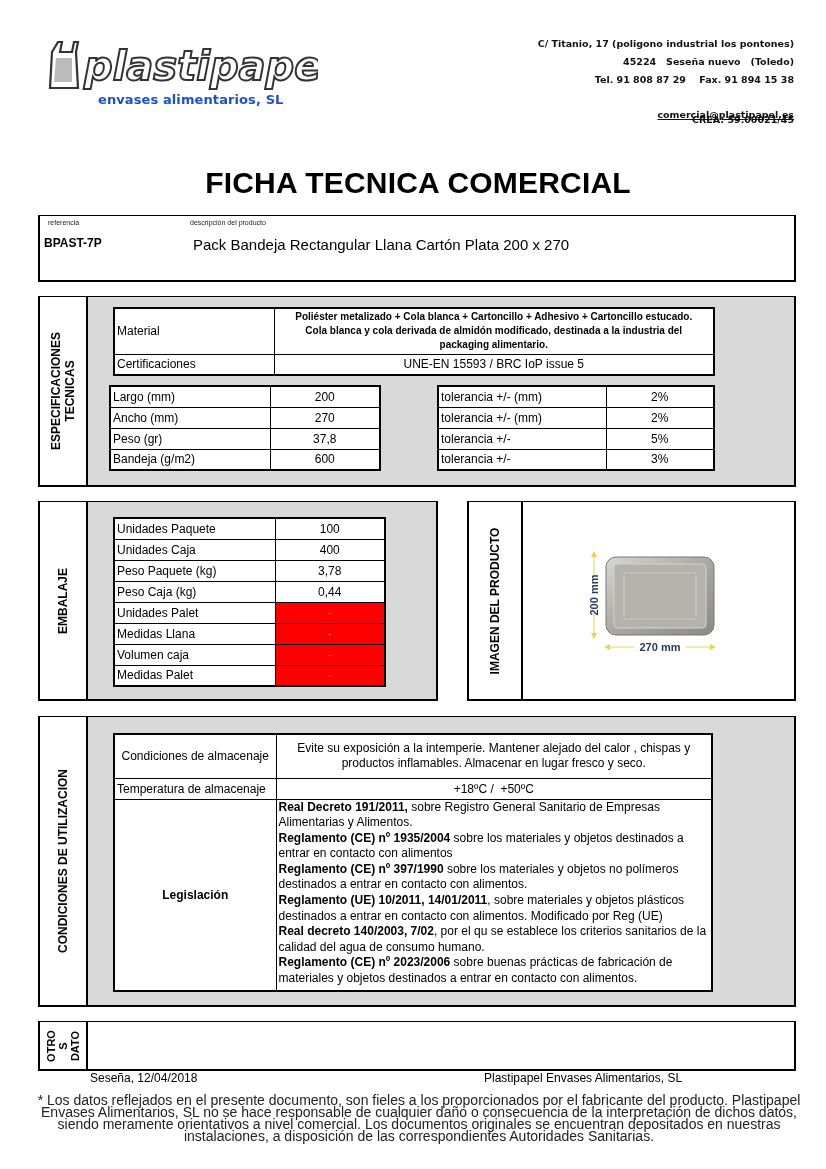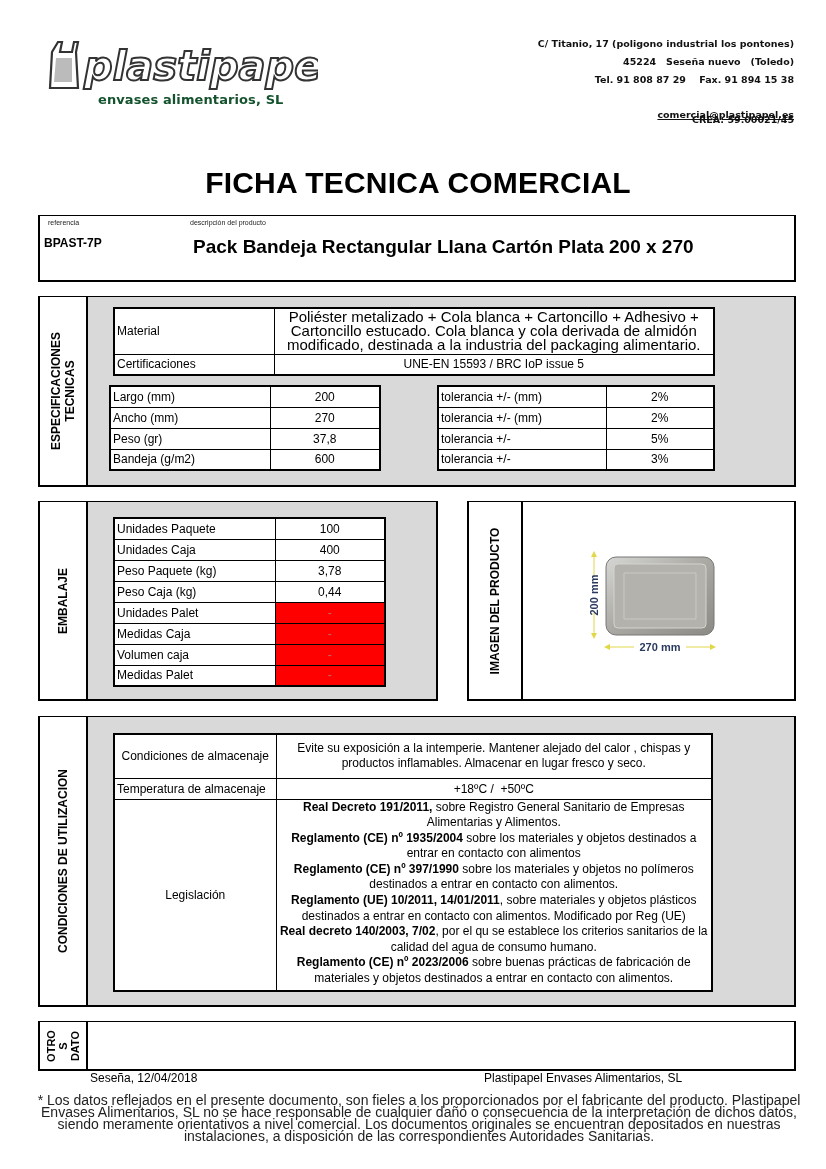--- a/index.html
+++ b/index.html
@@ -1,31 +1,31 @@
 <!DOCTYPE html>
 <html><head>
 <meta charset="utf-8">
 <style>
   * { box-sizing: border-box; margin: 0; padding: 0; }
   body { width: 826px; height: 1169px; background: #ffffff; font-family: "Liberation Sans", sans-serif; color: #000; position: relative; overflow: hidden; }
   .abs { position: absolute; }
 
   
   .logo { left: 48px; top: 38px; width: 270px; height: 55px; }
-  .logo-sub { left: 98px; top: 92px; font-family: "DejaVu Sans", sans-serif; font-weight: bold; font-size: 13px; color: #14532d; letter-spacing: 0.1px; }
+  .logo-sub { left: 98px; top: 92px; font-family: "DejaVu Sans", sans-serif; font-weight: bold; font-size: 13px; color: #1d4ed8; letter-spacing: 0.1px; }
   .addr { right: 32px; text-align: right; font-family: "DejaVu Sans", sans-serif; font-weight: bold; font-size: 9.5px; color: #111; }
   .addr a { color: #111; text-decoration: underline; }
 
   .title { left: 0; width: 836px; top: 166px; text-align: center; font-weight: bold; font-size: 30px; letter-spacing: 0.2px; }
 
   
   .prod-box { left: 38px; top: 215px; width: 758px; height: 67px; border: 2px solid #000; border-top-width: 1px; }
   .prod-box .lbl { position: absolute; top: 3px; font-size: 7px; color: #222; }
   .prod-box .ref { position: absolute; left: 4px; top: 20px; font-weight: bold; font-size: 12px; }
-  .prod-box .desc { position: absolute; left: 153px; top: 20px; font-weight: bold; font-size: 19px; }
+  .prod-box .desc { position: absolute; left: 153px; top: 20px; font-weight: normal; font-size: 15px; }
 
   
   .section { border: 2px solid #000; border-top-width: 1px; background: #d9d9d9; }
   .side { position: absolute; left: 0; top: 0; bottom: 0; width: 48px; background: #fff; border-right: 2px solid #000; }
   .vlabel { position: absolute; left: 50%; top: 50%; transform: translate(-50%,-50%) rotate(-90deg); white-space: nowrap; font-weight: bold; font-size: 12px; text-align: center; line-height: 14px; }
 
   table.grid { position: absolute; border-collapse: collapse; background: #fff; font-size: 12px; }
   table.grid td { border: 1px solid #000; padding: 0 2px; height: 21px; white-space: nowrap; }
   table.grid { border: 2px solid #000; }
   table.grid td.c { text-align: center; }
@@ -70,21 +70,21 @@
 </div>
 
 <div class="abs section" style="left:38px; top:296px; width:758px; height:191px;">
   <div class="side">
       <div class="vlabel"><span>ESPECIFICACIONES</span><br><span>TECNICAS</span></div>
     </div>
   <table class="grid" style="left:73px; top:10px; width:602px;">
     <tbody>
         <tr style="height:46px;">
       <td style="width:160px; height:46px;">Material</td>
-      <td class="c" style="font-size:15px; white-space:normal; line-height:14px; padding:1px 10px;">Poliéster metalizado + Cola blanca + Cartoncillo + Adhesivo + Cartoncillo estucado. Cola blanca y cola derivada de almidón modificado, destinada a la industria del packaging alimentario.</td>
+      <td class="c" style="font-size:10px; white-space:normal; line-height:14px; padding:1px 10px;font-weight:bold;">Poliéster metalizado + Cola blanca + Cartoncillo + Adhesivo + Cartoncillo estucado. Cola blanca y cola derivada de almidón modificado, destinada a la industria del packaging alimentario.</td>
     </tr>
     <tr>
       <td>Certificaciones</td>
       <td class="c">UNE-EN 15593 / BRC IoP issue 5</td>
     </tr>
   </tbody>
     </table>
   <table class="grid" style="left:69px; top:88px; width:272px;">
     <tbody>
         <tr>
@@ -147,21 +147,21 @@
         </tr>
     <tr>
           <td>Peso Caja (kg)</td>
           <td class="c">0,44</td>
         </tr>
     <tr>
           <td>Unidades Palet</td>
           <td class="red" style="background: rgb(255, 0, 0);">-</td>
         </tr>
     <tr>
-          <td>Medidas Caja</td>
+          <td>Medidas Llana</td>
           <td class="red" style="background: rgb(255, 0, 0);">-</td>
         </tr>
     <tr>
           <td>Volumen caja</td>
           <td class="red" style="background: rgb(255, 0, 0);">-</td>
         </tr>
     <tr>
           <td>Medidas Palet</td>
           <td class="red" style="background: rgb(255, 0, 0);">-</td>
         </tr>
@@ -207,22 +207,22 @@
     <tbody>
         <tr>
       <td style="width:162px; height:44px; text-align:center;">Condiciones de almacenaje</td>
       <td class="c" style="white-space:normal; line-height:15px; padding:2px 8px;">Evite su exposición a la intemperie. Mantener alejado del calor , chispas y productos inflamables. Almacenar en lugar fresco y seco.</td>
     </tr>
     <tr>
       <td>Temperatura de almacenaje</td>
       <td class="c" style="white-space:pre;">+18ºC /  +50ºC</td>
     </tr>
     <tr>
-      <td class="c" style="height:192px;">Legislación</td>
-      <td class="legis" style="white-space:normal; line-height:15.6px; padding:0 2px; vertical-align:top; font-size:12px;text-align:center;">
+      <td class="c" style="height:192px;font-weight:bold;">Legislación</td>
+      <td class="legis" style="white-space:normal; line-height:15.6px; padding:0 2px; vertical-align:top; font-size:12px;">
         <p><b>Real Decreto 191/2011,</b><span> sobre Registro General Sanitario de Empresas Alimentarias y Alimentos.</span></p>
         <p><b>Reglamento (CE) nº 1935/2004</b><span> sobre los materiales y objetos destinados a entrar en contacto con alimentos</span></p>
         <p><b>Reglamento (CE) nº 397/1990</b><span> sobre los materiales y objetos no polímeros destinados a entrar en contacto con alimentos.</span></p>
         <p><b>Reglamento (UE) 10/2011, 14/01/2011</b><span>, sobre materiales y objetos plásticos destinados a entrar en contacto con alimentos. Modificado por Reg (UE)</span></p>
         <p><b>Real decreto 140/2003, 7/02</b><span>, por el qu se establece los criterios sanitarios de la calidad del agua de consumo humano.</span></p>
         <p><b>Reglamento (CE) nº 2023/2006</b><span> sobre buenas prácticas de fabricación de materiales y objetos destinados a entrar en contacto con alimentos.</span></p>
       </td>
     </tr>
   </tbody>
     </table>

